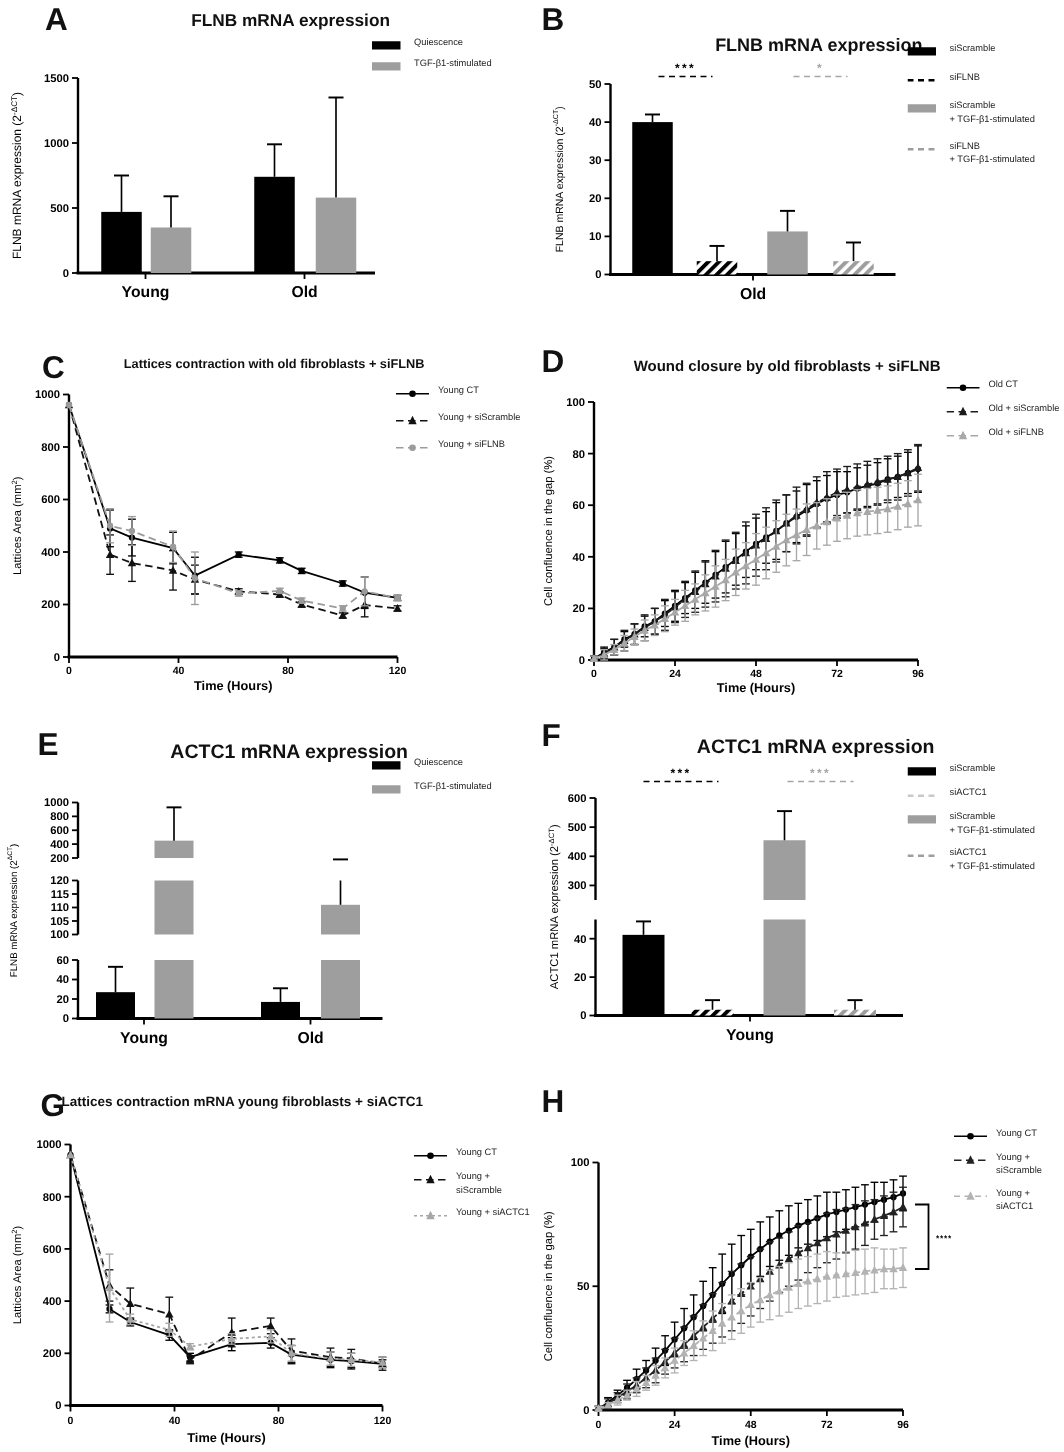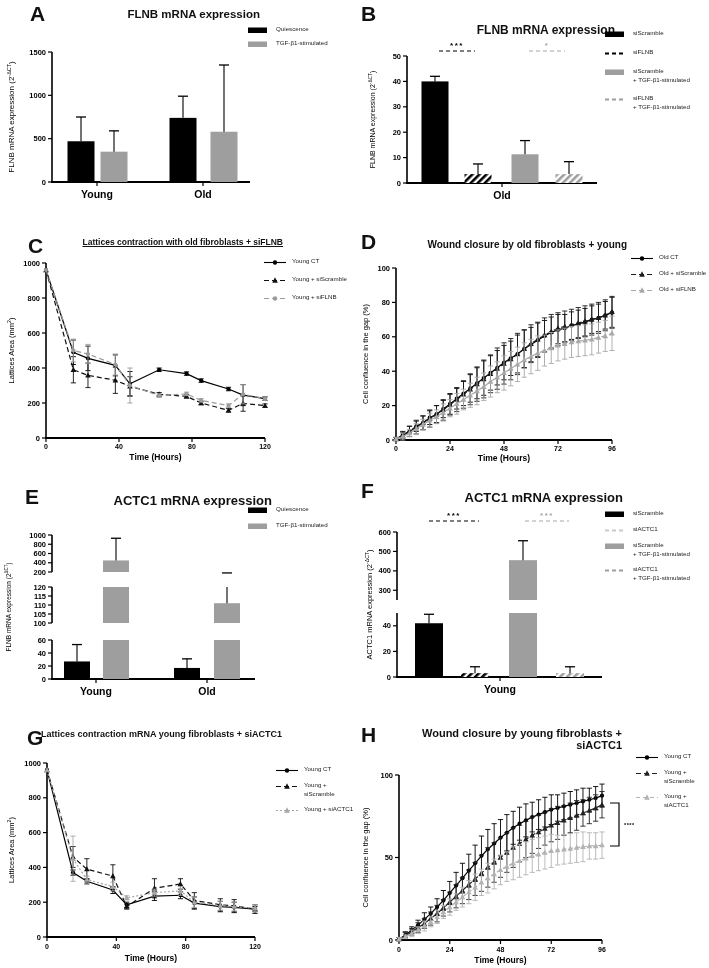--- a/index.html
+++ b/index.html
@@ -16,21 +16,21 @@
   .p-h{left:355px;top:710px;width:354px;height:258px;}
   svg.chart{position:absolute;left:0;top:0;width:100%;height:100%;overflow:visible;}
   .plabel{position:absolute;font-size:21px;font-weight:700;color:#111;z-index:3;}
   .pl-a{left:30px;top:2px;}  .pl-b{left:6px;top:2px;}
   .pl-c{left:28px;top:9px;}  .pl-d{left:6px;top:5px;}
   .pl-e{left:25px;top:22px;} .pl-f{left:6px;top:16px;}
   .pl-g{left:27px;top:16px;} .pl-h{left:6px;top:13px;}
   .ptitle{position:absolute;font-weight:700;color:#111;text-align:right;z-index:2;}
   .t-a{left:40px;top:8px;width:220px;font-size:11.5px;}
   .t-b{left:45px;top:23px;width:215px;font-size:12px;}
-  .t-c{left:28px;top:12px;width:255px;font-size:8.5px;text-decoration:underline;}
+  .t-c{left:28px;top:12px;width:255px;font-size:8.5px;}
   .t-d{left:22px;top:14px;width:250px;font-size:10px;}
   .t-e{left:32px;top:30px;width:240px;font-size:13px;}
   .t-f{left:28px;top:27px;width:240px;font-size:13px;}
   .t-g{left:22px;top:19px;width:260px;font-size:9px;}
   .t-h{left:22px;top:17px;width:245px;font-size:11px;}
   .legend{position:absolute;z-index:2;}
   .lg-a{left:248px;top:25px;}  .lg-b{left:250px;top:29px;}
   .lg-c{left:264px;top:32px;}  .lg-d{left:276px;top:28px;}
   .lg-e{left:248px;top:42px;}  .lg-f{left:250px;top:46px;}
   .lg-g{left:276px;top:55px;}  .lg-h{left:281px;top:42px;}
@@ -374,21 +374,21 @@
           <circle cx="201.125" cy="175.375" r="2.1" fill="#9b9b9b"></circle>
           <circle cx="228.5" cy="180.625" r="2.1" fill="#9b9b9b"></circle>
           <circle cx="243.1" cy="169.25" r="2.1" fill="#9b9b9b"></circle>
           <circle cx="265" cy="173.625" r="2.1" fill="#9b9b9b"></circle>
         </g>
       </svg>
   </div>
 
   <div class="panel p-d">
     <div class="plabel pl-d">D</div>
-    <div class="ptitle t-d">Wound closure by old fibroblasts + young</div>
+    <div class="ptitle t-d">Wound closure by old fibroblasts + siFLNB</div>
     <div class="legend lg-d">
         <div class="lg-item">
           <svg width="24" height="9">
             <line x1="0" y1="4.5" x2="22" y2="4.5" stroke="#000000" stroke-width="1.1"></line>
             <circle cx="11" cy="4.5" r="2.2" fill="#000000"></circle>
           </svg>
           <span class="lg-label">Old CT</span>
         </div>
         <div class="lg-item">
           <svg width="24" height="9">
@@ -1196,21 +1196,20 @@
           <path d="M 194.33333333333334 189.2 L 191.53333333333333 194.39999999999998 L 197.13333333333335 194.39999999999998 Z" fill="#a6a6a6"></path>
           <path d="M 220.33333333333334 192.68 L 217.53333333333333 197.88 L 223.13333333333335 197.88 Z" fill="#a6a6a6"></path>
           <path d="M 234.20000000000002 193.55 L 231.4 198.75 L 237.00000000000003 198.75 Z" fill="#a6a6a6"></path>
           <path d="M 255 195.29 L 252.2 200.48999999999998 L 257.8 200.48999999999998 Z" fill="#a6a6a6"></path>
         </g>
       </svg>
   </div>
 
   <div class="panel p-h">
     <div class="plabel pl-h">H</div>
-    <div class="ptitle t-h">Wound closure by young fibroblasts + siACTC1</div>
     <div class="legend lg-h">
         <div class="lg-item">
           <svg width="24" height="9">
             <line x1="0" y1="4.5" x2="22" y2="4.5" stroke="#000000" stroke-width="1.1"></line>
             <circle cx="11" cy="4.5" r="2.2" fill="#000000"></circle>
           </svg>
           <span class="lg-label">Young CT</span>
         </div>
         <div class="lg-item">
           <svg width="24" height="9">

